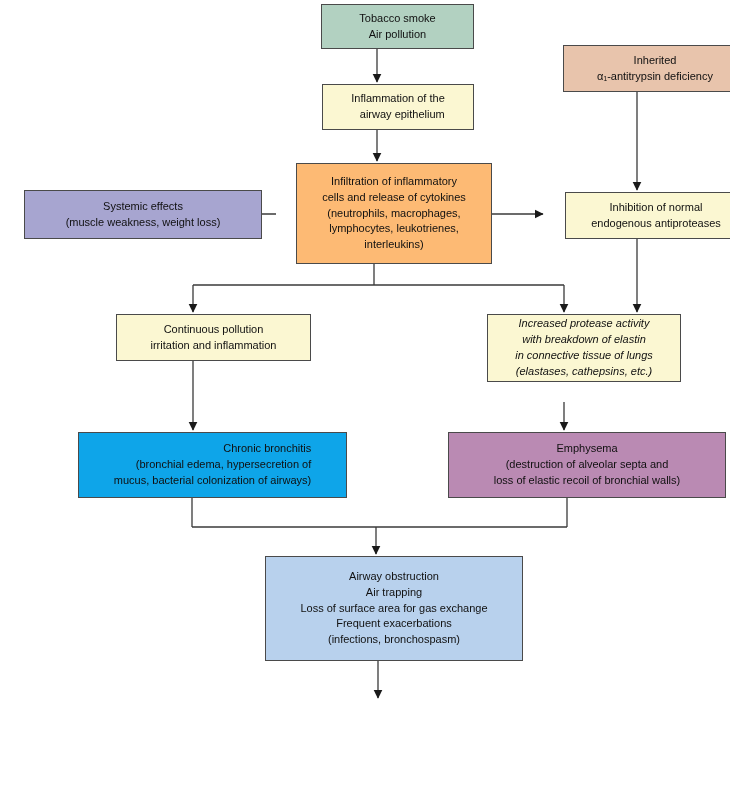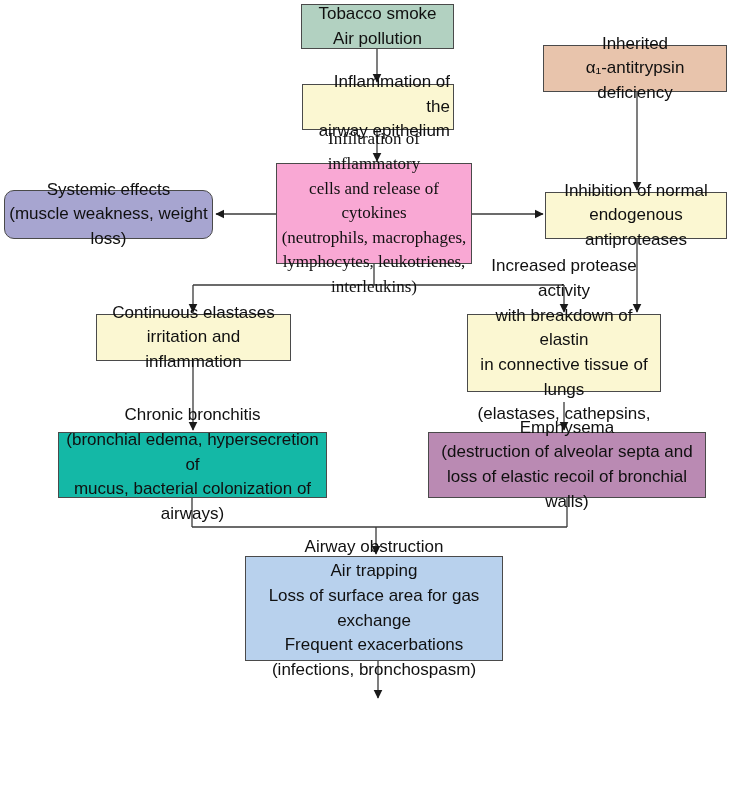--- a/index.html
+++ b/index.html
@@ -12,32 +12,33 @@
     overflow:hidden;
   }
   #connectors{position:absolute;left:0;top:0;width:730px;height:799px;}
   .node{
     position:absolute;
     box-sizing:border-box;
     border:1.5px solid #4a4a4a;
     display:flex;align-items:center;justify-content:center;
     text-align:center;
     white-space:pre-line;
-    font-size:17px;line-height:1.45;
+    font-size:11px;line-height:1.45;
     padding:4px 3px;
+    margin-left:20px;
   }
   
   #node-tobacco      {left:301px;top:4px;  width:153px;height:45px;}
   #node-inherited    {left:543px;top:45px; width:184px;height:47px;}
   #node-inflammation {left:302px;top:84px; width:152px;height:46px;text-align:right;}
   #node-infiltration {left:276px;top:163px;width:196px;height:101px;}
-  #node-systemic     {left:4px;  top:190px;width:209px;height:49px;border-radius:10px;}
+  #node-systemic     {left:4px;  top:190px;width:238px;height:49px;}
   #node-inhibition   {left:545px;top:192px;width:182px;height:47px;}
   #node-continuous   {left:96px; top:314px;width:195px;height:47px;}
-  #node-increased    {left:467px;top:314px;width:194px;height:78px;}
+  #node-increased    {left:467px;top:314px;width:194px;height:68px;font-style:italic;}
   #node-chronic      {left:58px; top:432px;width:269px;height:66px;}
   #node-emphysema    {left:428px;top:432px;width:278px;height:66px;}
   #node-airway       {left:245px;top:556px;width:258px;height:105px;}
   #node-dyspnea      {left:317px;top:700px;width:124px;height:96px;}
 </style>
 </head>
 <body>
 
 <div id="canvas">
 
@@ -71,36 +72,36 @@
       <line x1="378" y1="661" x2="378" y2="698" marker-end="url(#ah)"></line>
     </g>
   </svg>
 
   <div class="node" id="node-tobacco" style="background-color: rgb(178, 209, 193);">Tobacco smoke
 Air pollution</div>
   <div class="node" id="node-inherited" style="background-color: rgb(232, 196, 172);">Inherited
 α₁-antitrypsin deficiency</div>
   <div class="node" id="node-inflammation" style="background-color: rgb(251, 247, 210);">Inflammation of the
 airway epithelium</div>
-  <div class="node" id="node-infiltration" style="background-color: #f9a8d4; font-family: Liberation Serif, serif;">Infiltration of inflammatory
+  <div class="node" id="node-infiltration" style="background-color: #fdba74;">Infiltration of inflammatory
 cells and release of cytokines
 (neutrophils, macrophages,
 lymphocytes, leukotrienes,
 interleukins)</div>
   <div class="node" id="node-systemic" style="background-color: rgb(167, 165, 208);">Systemic effects
 (muscle weakness, weight loss)</div>
   <div class="node" id="node-inhibition" style="background-color: rgb(251, 247, 210);">Inhibition of normal
 endogenous antiproteases</div>
-  <div class="node" id="node-continuous" style="background-color: rgb(251, 247, 210);">Continuous elastases
+  <div class="node" id="node-continuous" style="background-color: rgb(251, 247, 210);">Continuous pollution
 irritation and inflammation</div>
   <div class="node" id="node-increased" style="background-color: rgb(251, 247, 210);">Increased protease activity
 with breakdown of elastin
 in connective tissue of lungs
 (elastases, cathepsins, etc.)</div>
-  <div class="node" id="node-chronic" style="background-color: #14b8a6;">Chronic bronchitis
+  <div class="node" id="node-chronic" style="background-color: #0ea5e9; text-align: right;">Chronic bronchitis
 (bronchial edema, hypersecretion of
 mucus, bacterial colonization of airways)</div>
   <div class="node" id="node-emphysema" style="background-color: rgb(186, 138, 179);">Emphysema
 (destruction of alveolar septa and
 loss of elastic recoil of bronchial walls)</div>
   <div class="node" id="node-airway" style="background-color: rgb(184, 209, 237);">Airway obstruction
 Air trapping
 Loss of surface area for gas exchange
 Frequent exacerbations
 (infections, bronchospasm)</div>

